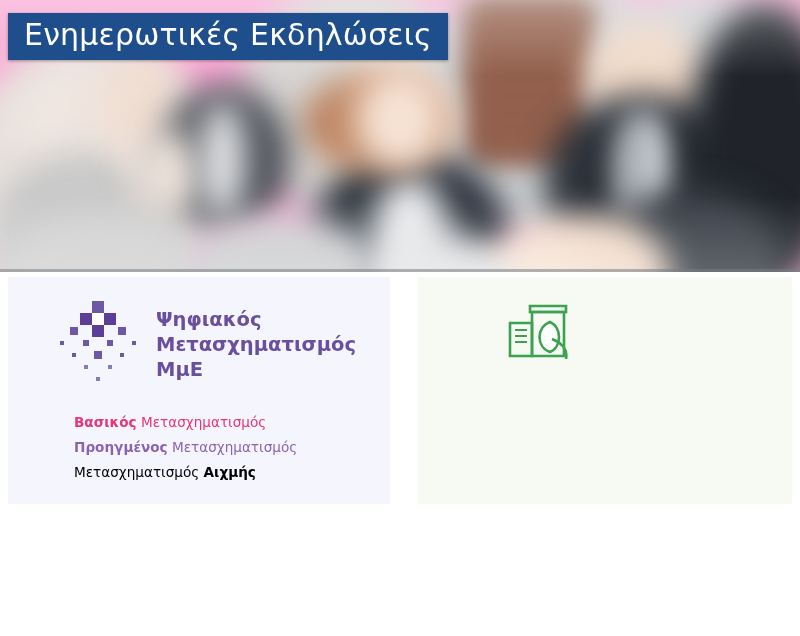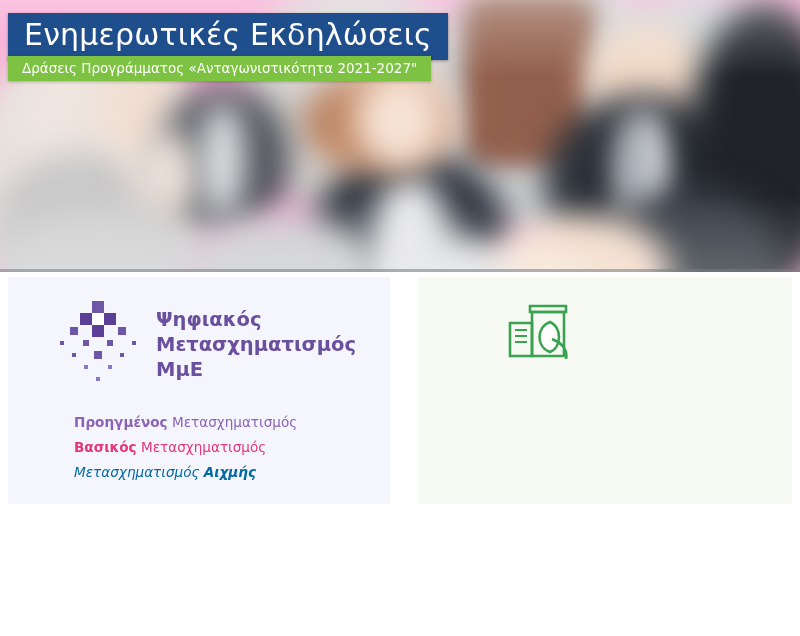--- a/index.html
+++ b/index.html
@@ -87,23 +87,20 @@
       <div class="blob" style="left:0px;top:210px;width:200px;height:120px;background:#d3d3d3;"></div>
       <div class="blob" style="left:180px;top:215px;width:200px;height:110px;background:#cfd0d2;"></div>
       <div class="blob" style="left:370px;top:235px;width:140px;height:90px;background:#e4e5e7;"></div>
       <div class="hero-vignette"></div>
       <div class="hero-bottomline"></div>
     </div>
 
     <div class="title-band">
       <div class="t">Ενημερωτικές Εκδηλώσεις</div>
     </div>
-    <div class="sub-band">
-      <div class="s">Δράσεις Προγράμματος «Ανταγωνιστικότητα 2021-2027"</div>
-    </div>
   </div>
 
   <div class="panels">
 
     <div class="panel panel-digital">
       <div class="logo-row dig">
         <span class="mosaic" id="mosaic">
             <i style="left: 36px; top: 0px; width: 12px; height: 12px; background: rgb(111, 87, 168);"></i>
             <i style="left: 24px; top: 12px; width: 12px; height: 12px; background: rgb(91, 63, 150);"></i>
             <i style="left: 36px; top: 12px; width: 12px; height: 12px; background: rgb(255, 255, 255);"></i>
@@ -122,27 +119,27 @@
             <i style="left: 51.84px; top: 63.84px; width: 4.32px; height: 4.32px; background: rgb(139, 121, 191);"></i>
             <i style="left: 40.2px; top: 76.2px; width: 3.6px; height: 3.6px; background: rgb(139, 121, 191);"></i>
           </span>
         <span class="dig-name">
           <span>Ψηφιακός</span><br>
           <span>Μετασχηματισμός</span><br>
           <span>ΜμΕ</span>
         </span>
       </div>
       <div class="actions dig">
+        <div class="act" style="color:#e6357a;">
+          <b>Βασικός</b><span> Μετασχηματισμός</span>
+        </div>
         <div class="act" style="color:#8a63b5;">
           <b>Προηγμένος</b><span> Μετασχηματισμός</span>
         </div>
-        <div class="act" style="color:#e6357a;">
-          <b>Βασικός</b><span> Μετασχηματισμός</span>
-        </div>
-        <div class="act" style="color:#0369a1;font-style:italic;">
+        <div class="act" style="color:#000000;">
           <span>Μετασχηματισμός </span><b>Αιχμής</b>
         </div>
       </div>
     </div>
 
     <div class="panel panel-green">
       <div class="logo-row grn">
         <span style="flex:0 0 auto;">
           <svg width="74" height="56" viewBox="0 0 74 56" fill="none" stroke="#3aa250" stroke-width="2.6">
             <path d="M4 20 H26 V53 H4 Z"></path>

